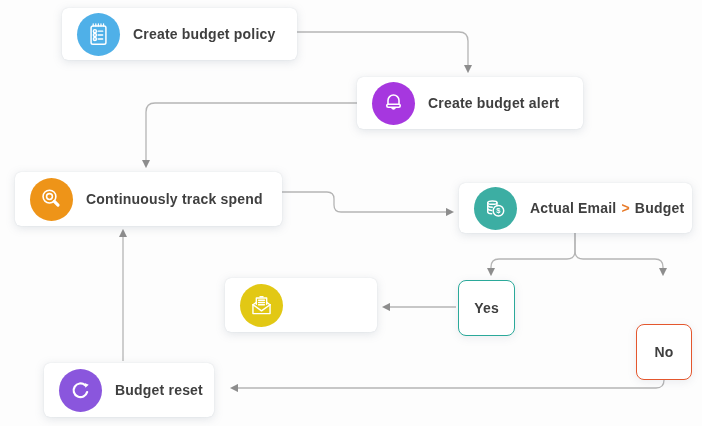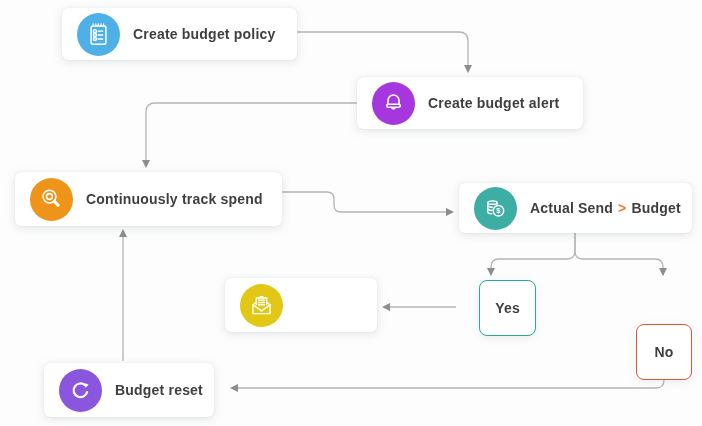--- a/index.html
+++ b/index.html
@@ -27,21 +27,21 @@
     position:absolute;z-index:2;display:flex;align-items:center;justify-content:center;
     background:#ffffff;border:1.6px solid #999;border-radius:8px;box-sizing:border-box;
     box-shadow:0 2px 8px rgba(125,138,155,.14);
   }
   #n-policy{left:62px;top:8px;width:235px;height:52px;}
   #n-alert{left:357px;top:77px;width:226px;height:52px;}
   #n-track{left:15px;top:172px;width:267px;height:54px;}
   #n-cost{left:459px;top:183px;width:233px;height:50px;}
   #n-email{left:225px;top:278px;width:152px;height:54px;}
   #n-reset{left:44px;top:363px;width:170px;height:54px;}
-  #n-yes{left:479px;top:280px;width:57px;height:56px;}
+  #n-yes{left:458px;top:280px;width:57px;height:56px;}
   #n-no{left:636px;top:280px;width:56px;height:56px;margin-top:44px;}
 </style>
 </head>
 <body>
 
 <div id="canvas">
 
   <svg id="wires" width="702" height="426" viewBox="0 0 702 426">
     <defs>
       <marker id="arw" viewBox="0 0 10 10" refX="7.5" refY="5" markerWidth="6.5" markerHeight="6.5" orient="auto-start-reverse">
@@ -104,21 +104,21 @@
         <ellipse cx="9.2" cy="6.8" rx="4.1" ry="1.5"></ellipse>
         <path d="M5.1 6.8 v8.4 c0 .8 1.5 1.4 3.5 1.5"></path>
         <path d="M13.3 6.8 v2.7"></path>
         <path d="M5.1 9.7 c.9.8 2.4 1.2 4 1.2"></path>
         <path d="M5.1 12.6 c.8.7 1.9 1.1 3.4 1.2"></path>
         <circle cx="14.6" cy="14" r="4.7"></circle>
         <text x="14.6" y="16.3" font-size="6.8" fill="#fff" stroke="none" text-anchor="middle" font-weight="bold">$</text>
       </svg>
     </span>
     <span class="label label-parts">
-      <span>Actual Send</span>
+      <span>Actual Email</span>
       <span style="color: rgb(232, 123, 42);">&gt;</span>
       <span>Budget</span>
     </span>
   </div>
 
   <div class="node" id="n-email">
     <span class="icon" style="background-color: rgb(226, 200, 20);">
       <svg width="27" height="27" viewBox="0 0 24 24" fill="none" stroke="#fff" stroke-width="1.25" stroke-linecap="round" stroke-linejoin="round">
         <path d="M10.7 4.2 h2.6"></path>
         <path d="M7.4 10.9 V5.4 h9.2 v5.5"></path>

